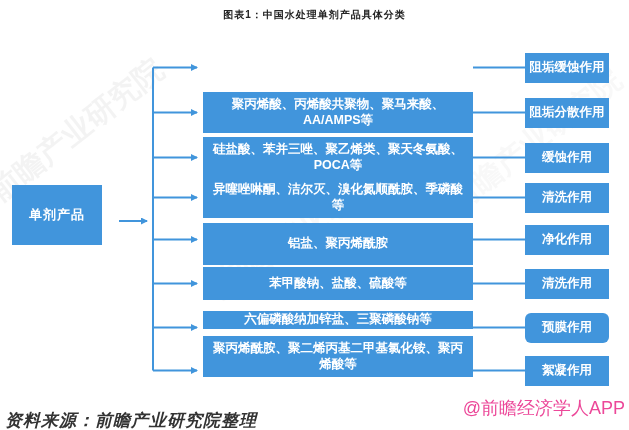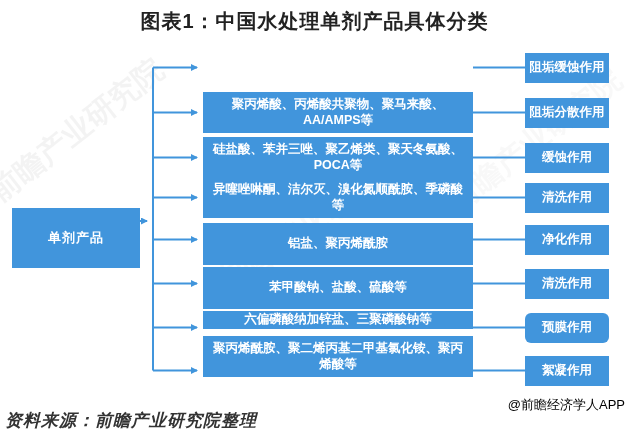--- a/index.html
+++ b/index.html
@@ -9,62 +9,62 @@
   .stage{
     position:relative;
     width:629px;height:430px;
     background:#ffffff;
     overflow:hidden;
     font-family:"Liberation Sans","DejaVu Sans",sans-serif;
   }
   .title{
     position:absolute;left:0;top:8px;width:100%;
     text-align:center;
-    font-size:20px;font-weight:bold;color:#222222;
+    font-size:10px;font-weight:bold;color:#222222;
     letter-spacing:1px;
   }
   .box{
     position:absolute;
     background:var(--blue);
     color:#ffffff;
     font-weight:bold;
     display:flex;align-items:center;justify-content:center;
     text-align:center;
     box-sizing:border-box;
     line-height:1.25;
   }
   .root-box{
-    left:12px;top:208px;width:128px;height:60px;
+    left:12px;top:185px;width:90px;height:60px;
     font-size:13px;letter-spacing:1px;
   }
   .mid-box{left:203px;width:270px;font-size:12.5px;padding:2px 6px;}
   .right-box{left:525px;width:84px;height:30px;font-size:12.5px;}
 
   
   .m1{top:51px;height:33px;}  .r1{top:53px;}
   .m2{top:92px;height:41px;}  .r2{top:98px;}
   .m3{top:137px;height:41px;} .r3{top:143px;}
   .m4{top:177px;height:41px;} .r4{top:183px;}
   .m5{top:223px;height:42px;} .r5{top:225px;}
-  .m6{top:267px;height:42px;} .r6{top:269px;}
+  .m6{top:267px;height:33px;} .r6{top:269px;}
   .m7{top:311px;height:18px;} .r7{top:313px;border-radius:6px;}
   .m8{top:336px;height:41px;} .r8{top:356px;}
 
   svg.lines{position:absolute;left:0;top:0;z-index:1;}
   .box{z-index:2;}
 
   .footer-source{
     position:absolute;left:5px;top:397px;
     font-size:17px;font-weight:bold;font-style:italic;color:#333333;
     letter-spacing:1px;
     margin-top:12px;
   }
   .footer-credit{
     position:absolute;right:4px;top:396px;
-    font-size:13px;color:#000000;
+    font-size:18px;color:#ec4899;
   }
   .watermark{
     position:absolute;
     color:#aaaaaa;
     opacity:0.13;
     font-weight:bold;
     pointer-events:none;
     white-space:nowrap;
     z-index:0;
   }

